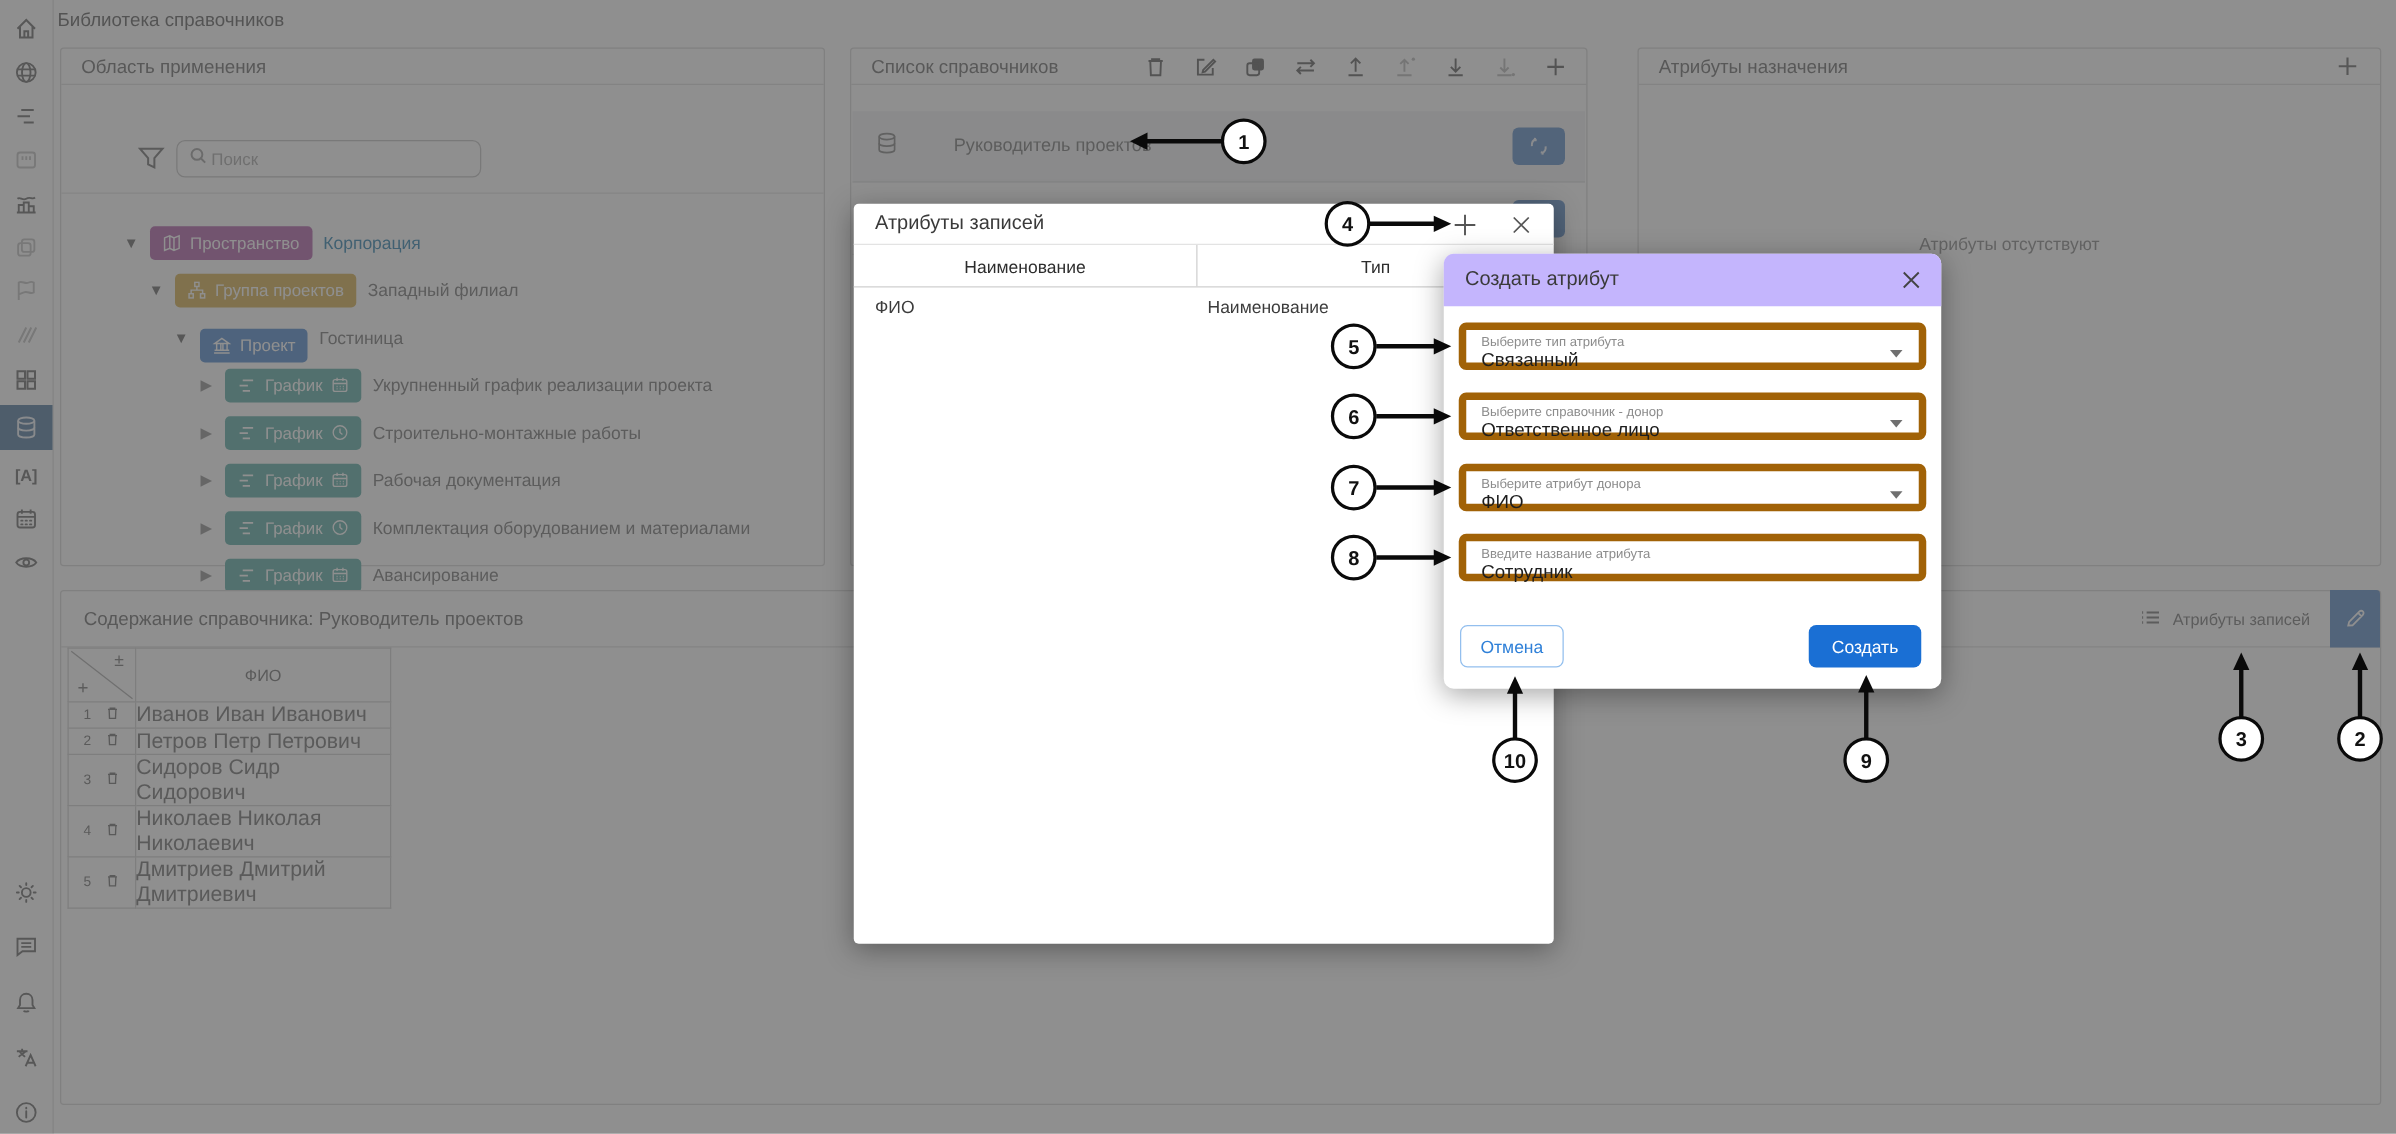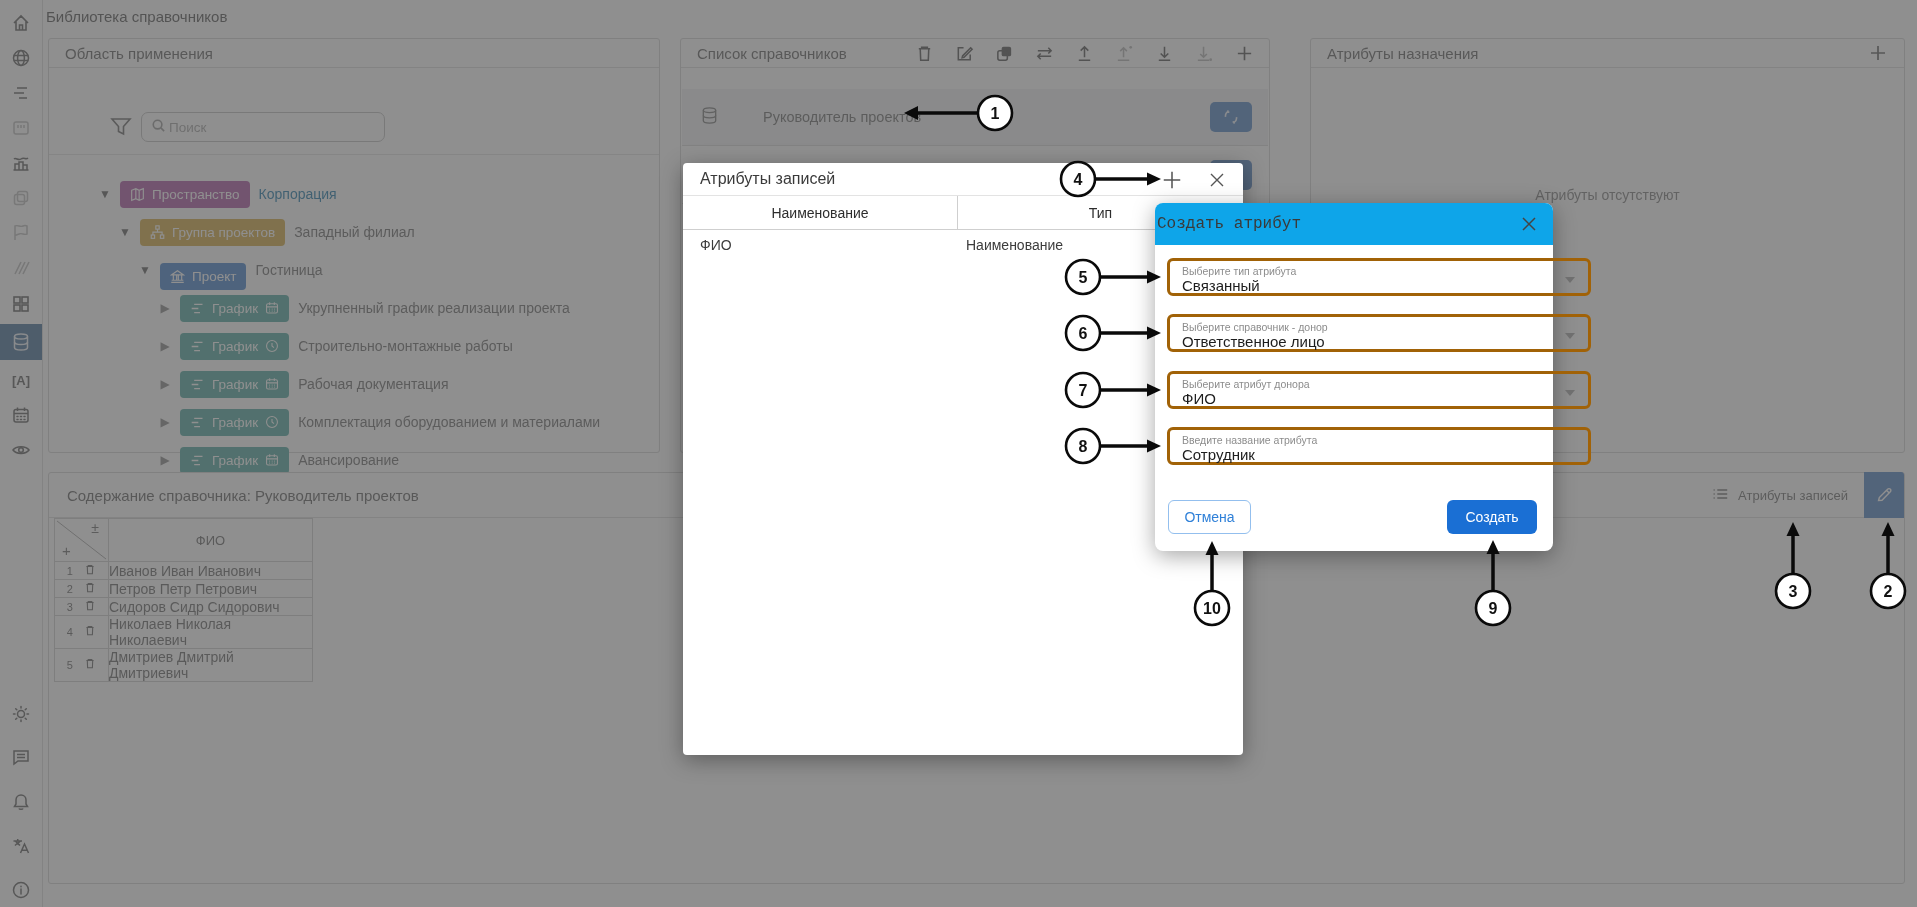--- a/index.html
+++ b/index.html
@@ -50,37 +50,37 @@
   .pencil-btn{position:absolute;right:0;top:-1px;width:40px;height:46px;background:#3c74bc;display:flex;align-items:center;justify-content:center;color:#fff;border-radius:0 3px 0 0;}
   table.recs{position:absolute;left:5px;top:45px;border-collapse:collapse;font-size:12.5px;color:#4e4e4e;}
   table.recs th,table.recs td{border:1px solid #c9c9c9;padding:0;}
   th.diag{width:53px;height:42px;position:relative;font-weight:normal;}
   th.diag svg{position:absolute;inset:0;}
   th.diag .pl{position:absolute;left:7px;bottom:2px;font-size:15px;color:#5a5a5a;}
   th.diag .pm{position:absolute;right:9px;top:1px;font-size:14px;color:#5a5a5a;}
   th.fio{width:203px;font-weight:normal;font-size:13px;color:#555;}
   td.numcell{width:53px;height:17px;}
   .numwrap{display:flex;align-items:center;justify-content:space-around;padding:0 6px;color:#555;}
-  td.namecell{padding:0 0 0 12px;font-size:14px;color:#555;height:17px;margin-top:36px;}
+  td.namecell{padding:0 0 0 12px;font-size:17px;color:#555;height:17px;margin-top:36px;}
   
   .modal{position:absolute;background:#fff;box-shadow:0 5px 22px rgba(0,0,0,.35);}
   .m1{left:683px;top:163px;width:560px;height:592px;border-radius:4px;}
   .m1-h{position:absolute;left:0;top:0;right:0;height:32px;display:flex;align-items:center;padding:0 17px;font-size:16px;color:#3a3a3a;}
   .m1-plus{position:absolute;left:477px;top:5px;width:24px;height:24px;display:flex;align-items:center;justify-content:center;color:#555;}
   .m1-x{position:absolute;left:522px;top:5px;width:24px;height:24px;display:flex;align-items:center;justify-content:center;color:#555;}
   .m1-cols{position:absolute;left:0;top:32px;right:0;height:33px;border-top:1px solid #e3e3e3;border-bottom:1px solid #cfcfcf;display:flex;}
   .m1-c1{width:275px;display:flex;align-items:center;justify-content:center;font-size:14px;color:#2d2d2d;border-right:1px solid #cfcfcf;box-sizing:border-box;}
   .m1-c2{flex:1;display:flex;align-items:center;justify-content:center;font-size:14px;color:#2d2d2d;}
   .m1-row{position:absolute;left:0;top:65px;right:0;height:34px;display:flex;align-items:center;}
   .m1-r1{width:275px;padding-left:17px;font-size:14px;color:#3c3c3c;box-sizing:border-box;}
   .m1-r2{padding-left:8px;font-size:14px;color:#3c3c3c;}
   .m2{left:1155px;top:203px;width:398px;height:348px;border-radius:8px;}
-  .m2-h{position:absolute;left:0;top:0;right:0;height:42px;background:#0ea5e9;border-radius:8px 8px 0 0;display:flex;align-items:center;padding:0 2px;font-size:16px;color:#3a3a3a;box-sizing:border-box;font-family:Liberation Mono, monospace;}
+  .m2-h{position:absolute;left:0;top:0;right:0;height:42px;background:#c4b5fd;border-radius:8px 8px 0 0;display:flex;align-items:center;padding:0 17px;font-size:16px;color:#3a3a3a;box-sizing:border-box;}
   .m2-x{position:absolute;right:12px;top:9px;width:24px;height:24px;display:flex;align-items:center;justify-content:center;color:#444;}
-  .fld{position:absolute;left:12px;width:424px;height:38px;border:3px solid #a16207;border-radius:6px;box-sizing:border-box;padding:4px 12px 0 12px;}
+  .fld{position:absolute;left:12px;width:374px;height:38px;border:6px solid #a16207;border-radius:6px;box-sizing:border-box;padding:4px 12px 0 12px;}
   .fld .lab{font-size:10.5px;color:#8c8c8c;line-height:12px;}
   .fld .val{font-size:15px;color:#1d1d1d;font-weight:500;line-height:18px;}
   .fld .car{position:absolute;right:13px;top:16px;width:0;height:0;border-left:5px solid transparent;border-right:5px solid transparent;border-top:6px solid #6f6f6f;}
   .btn{position:absolute;height:34px;border-radius:6px;display:flex;align-items:center;justify-content:center;font-size:14px;box-sizing:border-box;}
   .btn.ghost{left:13px;top:297px;width:83px;border:1.5px solid #93bfee;color:#2f80d8;background:#fff;}
   .btn.primary{left:292px;top:297px;width:90px;background:#1a6fd4;color:#ffffff;}
   
   .ann{position:absolute;inset:0;pointer-events:none;}
 </style>
 </head>

